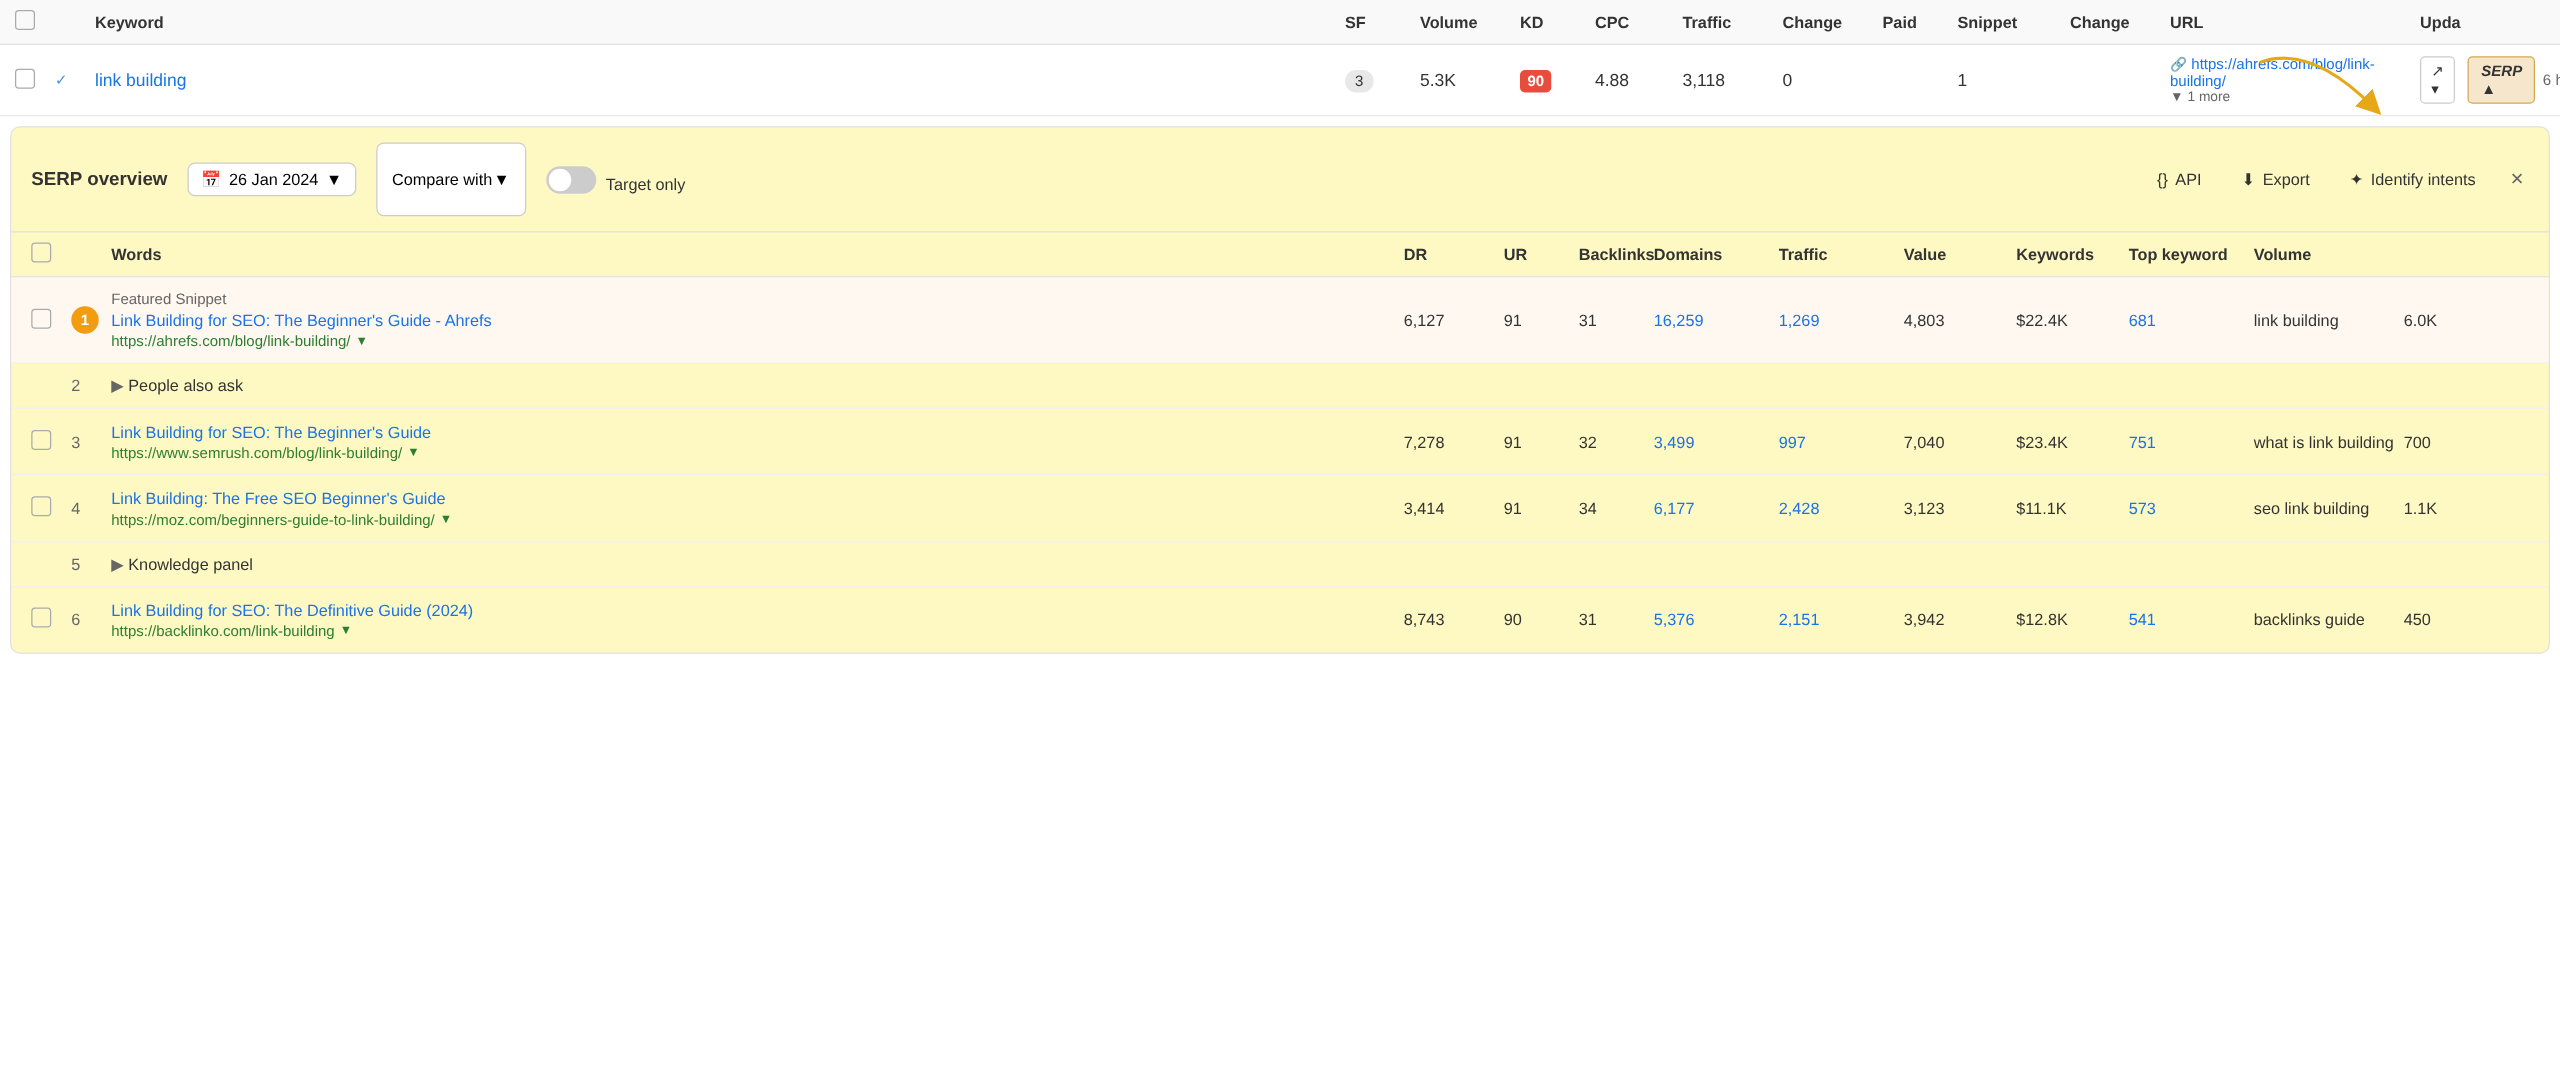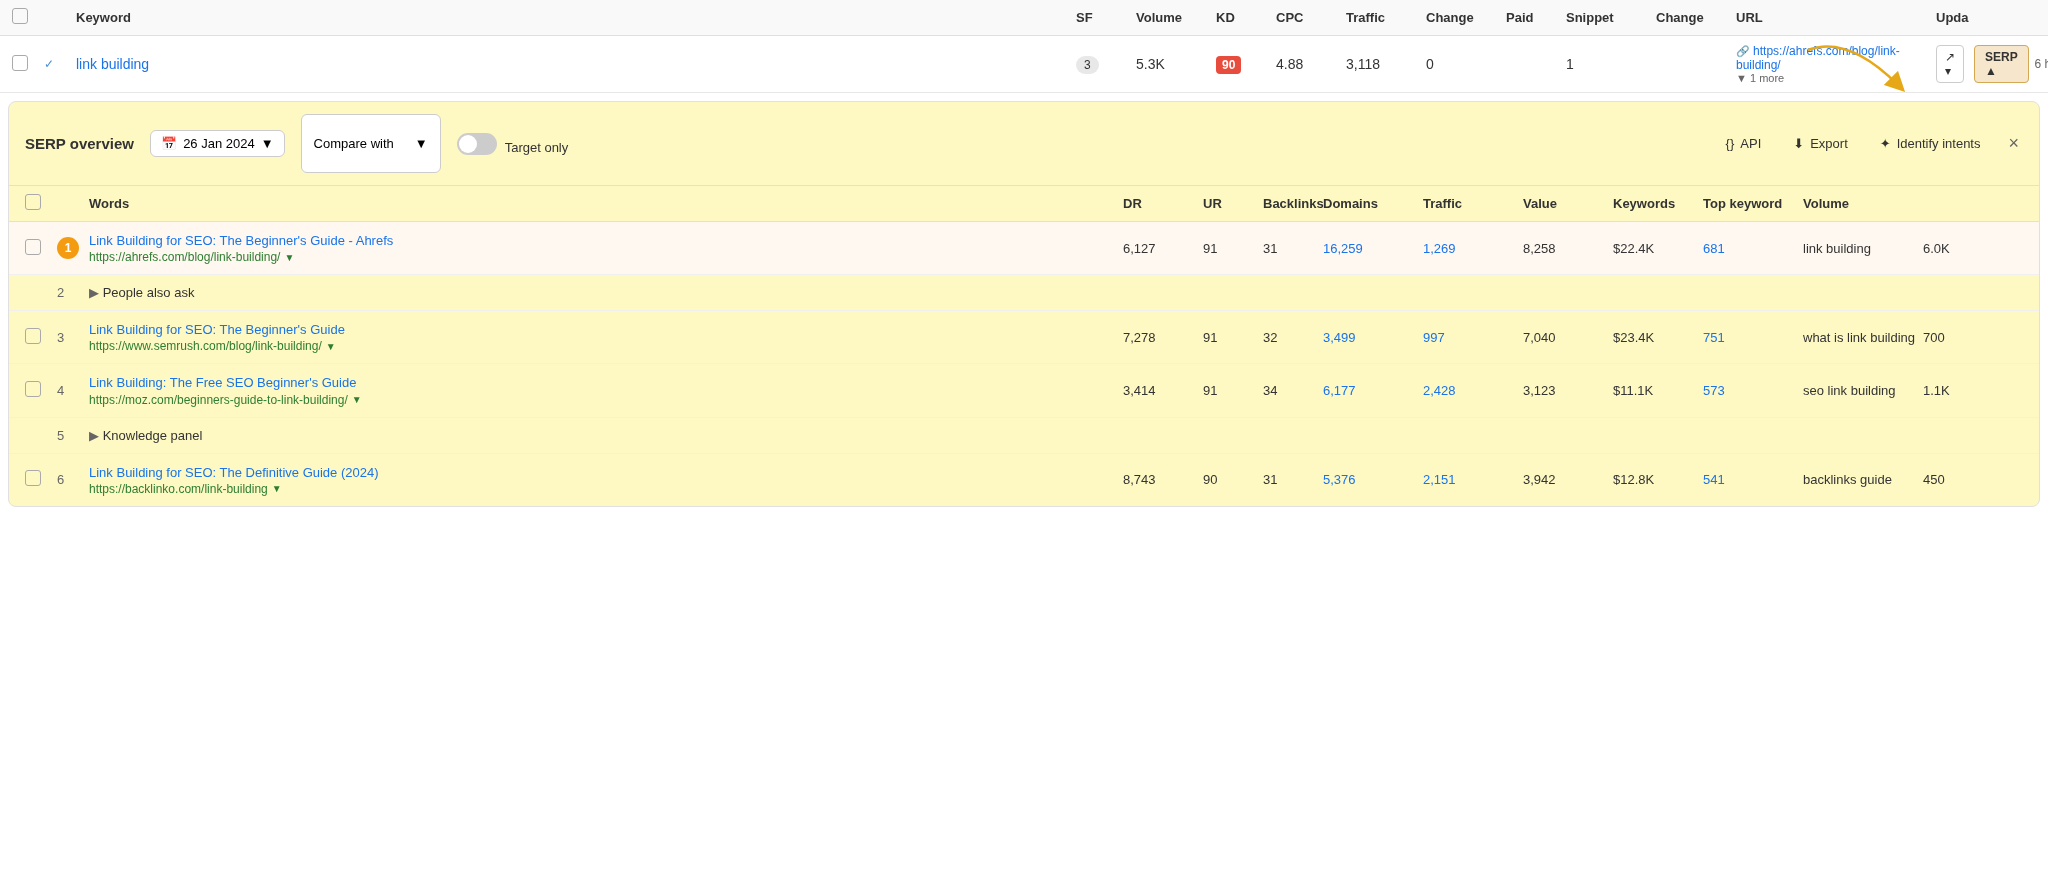--- a/index.html
+++ b/index.html
@@ -40,21 +40,21 @@
     .serp-header {
       display: flex;
       align-items: center;
       padding: 12px 16px;
       border-bottom: 1px solid #e0e0e0;
       gap: 16px;
       flex-wrap: wrap;
     }
     .serp-title { font-weight: 700; font-size: 15px; }
     .date-btn { display: flex; align-items: center; gap: 6px; border: 1px solid #ccc; border-radius: 6px; padding: 5px 10px; cursor: pointer; font-size: 13px; background: #fff; }
-    .compare-btn { display: flex; align-items: center; gap: 21px; border: 1px solid #ccc; border-radius: 6px; padding: 21px 12px; cursor: pointer; font-size: 13px; background: #fff; }
+    .compare-btn { display: flex; align-items: center; gap: 1px; border: 1px solid #ccc; border-radius: 6px; padding: 21px 12px; cursor: pointer; font-size: 13px; background: #fff; }
     .toggle-wrap { display: flex; align-items: flex-end; gap: 8px; font-size: 13px; }
     .toggle { width: 40px; height: 22px; background: #ccc; border-radius: 11px; position: relative; cursor: pointer; }
     .toggle::after { content: ''; width: 18px; height: 18px; background: #fff; border-radius: 50%; position: absolute; top: 2px; left: 2px; }
     .header-spacer { flex: 1; }
     .api-btn, .export-btn, .identify-btn { display: flex; align-items: center; gap: 6px; border: none; background: none; cursor: pointer; font-size: 13px; color: #333; padding: 5px 8px; }
     .close-btn { border: none; background: none; cursor: pointer; font-size: 18px; color: #666; padding: 4px; }
 
     
     .serp-table-header {
       display: grid;
@@ -129,21 +129,21 @@
     <span></span>
     <span class="url-cell">
       <a class="url-link">
         <span style="font-size:11px;">🔗</span>
         <span> https://ahrefs.com/blog/link-building/</span>
       </a>
       <span class="more-link">▼ <span>1 more</span></span>
     </span>
     <span style="display:flex;align-items:center;gap:6px;">
       <span class="trend-btn">↗ ▾</span>
-      <span class="serp-btn" style="position:relative;">
+      <span class="serp-btn" style="position:relative;font-style:italic;">
         SERP ▲
       </span>
       <span style="font-size:12px;color:#666;white-space:nowrap;">6 h ago</span>
     </span>
   </div>
 </div>
 
 <div style="position:relative;height:0;overflow:visible;">
   <svg style="position:absolute;right:130px;top:-48px;width:120px;height:55px;" viewBox="0 0 120 55">
     <defs>
@@ -211,32 +211,33 @@
     <span>Volume</span>
   </div>
 
   <div id="serp-rows-container">
       <div class="serp-row featured-row">
       <span><span class="checkbox"></span></span>
       <span>
           <span class="featured-badge">1</span>
         </span>
       <span>
+        <div style="font-size:12px;color:#666;margin-bottom:2px;">Featured Snippet</div>
         <a class="result-title-link">Link Building for SEO: The Beginner's Guide - Ahrefs</a><br>
         <div class="result-url-wrap">
           <a class="result-url">https://ahrefs.com/blog/link-building/</a>
           <span class="result-url-dropdown">▼</span>
         </div>
       </span>
       <span>6,127</span>
       <span>91</span>
       <span>31</span>
       <a class="blue-num">16,259</a>
       <a class="blue-num">1,269</a>
-      <span>8,258</span>
+      <span>4,803</span>
       <span>$22.4K</span>
       <a class="blue-num">681</a>
       <span>link building</span>
       <span>6.0K</span>
     </div>
       <div class="serp-row">
       <span></span>
       <span class="row-num">2</span>
       <span class="paa-row">
         <span class="paa-toggle">▶</span>

